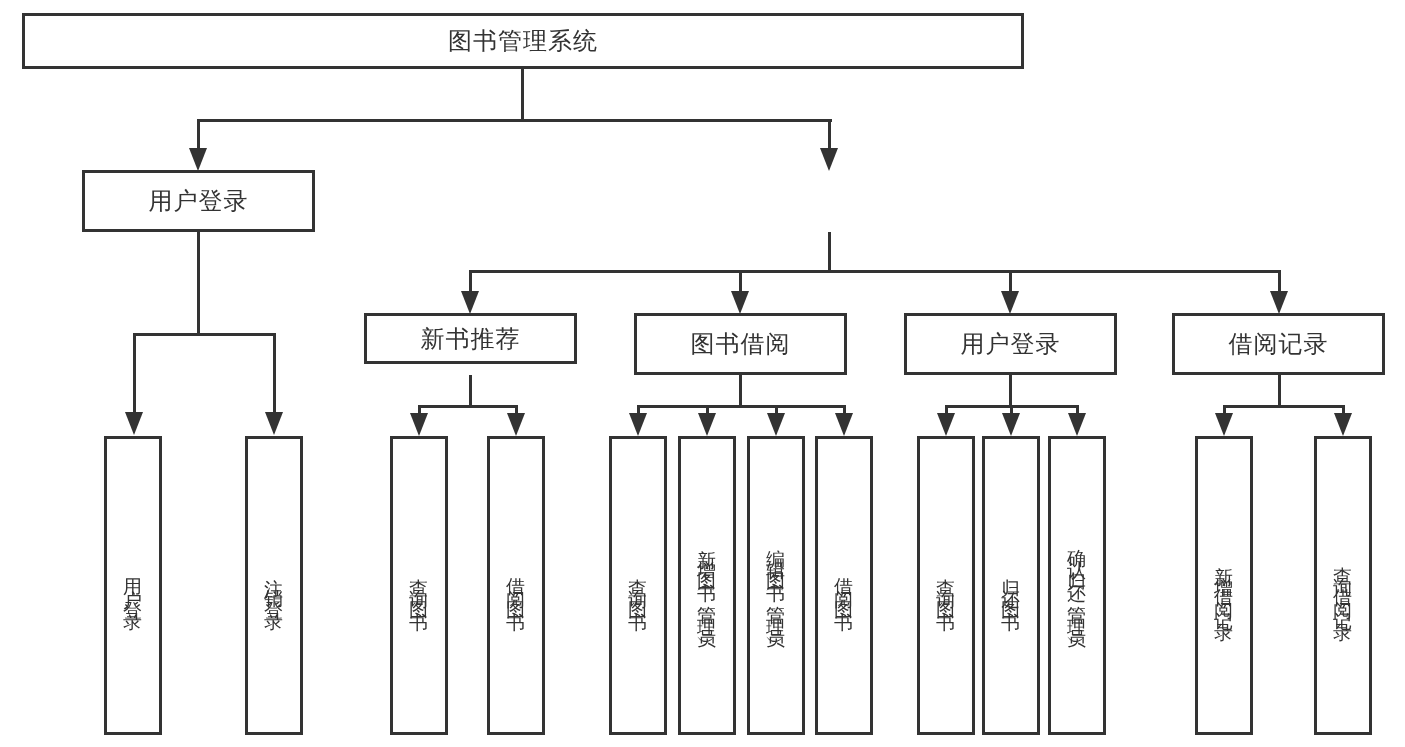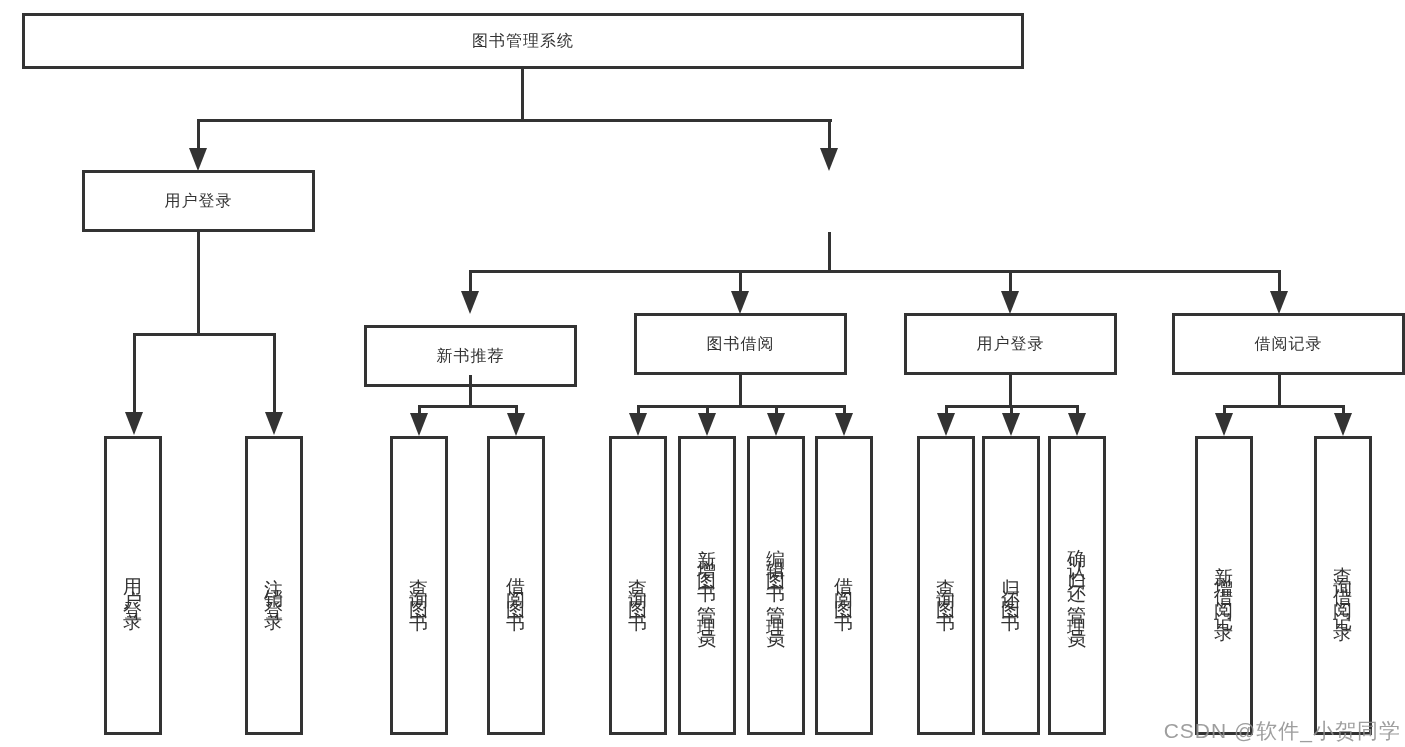--- a/index.html
+++ b/index.html
@@ -14,21 +14,21 @@
   .box {
     position: absolute;
     box-sizing: border-box;
     border: 3px solid #333333;
     background: #ffffff;
     display: flex;
     align-items: center;
     justify-content: center;
     color: #333333;
   }
-  .hlabel { font-size: 16px; letter-spacing: 1px; }
+  .hlabel { font-size: 24px; letter-spacing: 1px; }
   .vbox {
     writing-mode: vertical-rl;
     text-orientation: mixed;
     font-size: 19px;
     letter-spacing: 0.6em;
     line-height: 1;
   }
   .line { position: absolute; background: #333333; }
   .arrowhead {
     position: absolute;
@@ -78,30 +78,30 @@
   <div class="line" style="left:469px; top:270px; width:812px; height:3px;"></div>
   <div class="line" style="left:469px; top:270px; width:3px; height:23px;"></div>
   <div class="arrowhead" style="left:461px; top:291px;"></div>
   <div class="line" style="left:739px; top:270px; width:3px; height:23px;"></div>
   <div class="arrowhead" style="left:731px; top:291px;"></div>
   <div class="line" style="left:1009px; top:270px; width:3px; height:23px;"></div>
   <div class="arrowhead" style="left:1001px; top:291px;"></div>
   <div class="line" style="left:1278px; top:270px; width:3px; height:23px;"></div>
   <div class="arrowhead" style="left:1270px; top:291px;"></div>
 
-  <div class="box hlabel" style="left:364px; top:325px; width:213px; height:62px;text-align:right;">
+  <div class="box hlabel" style="left:364px; top:313px; width:213px; height:51px;text-align:right;">
     <span>新书推荐</span>
   </div>
   <div class="box hlabel" style="left:634px; top:313px; width:213px; height:62px;text-align:right;">
     <span>图书借阅</span>
   </div>
   <div class="box hlabel" style="left:904px; top:313px; width:213px; height:62px;">
     <span>用户登录</span>
   </div>
-  <div class="box hlabel" style="left:1172px; top:313px; width:233px; height:62px;">
+  <div class="box hlabel" style="left:1172px; top:313px; width:213px; height:62px;">
     <span>借阅记录</span>
   </div>
 
   <div class="line" style="left:469px; top:375px; width:3px; height:32px;"></div>
   <div class="line" style="left:418px; top:405px; width:100px; height:3px;"></div>
   <div class="line" style="left:418px; top:405px; width:3px; height:11px;"></div>
   <div class="arrowhead" style="left:410px; top:413px;"></div>
   <div class="line" style="left:515px; top:405px; width:3px; height:11px;"></div>
   <div class="arrowhead" style="left:507px; top:413px;"></div>
 
@@ -169,15 +169,14 @@
     <span>确认归还（管理员）</span>
   </div>
 
   <div class="box vbox" style="left:1195px; top:436px; width:58px; height:299px;">
     <span>新增借阅记录</span>
   </div>
   <div class="box vbox" style="left:1314px; top:436px; width:58px; height:299px;">
     <span>查询借阅记录</span>
   </div>
 
-  <div class="watermark">CSDN @软件_小贺同学</div>
 
 </div>
 
 </body></html>

